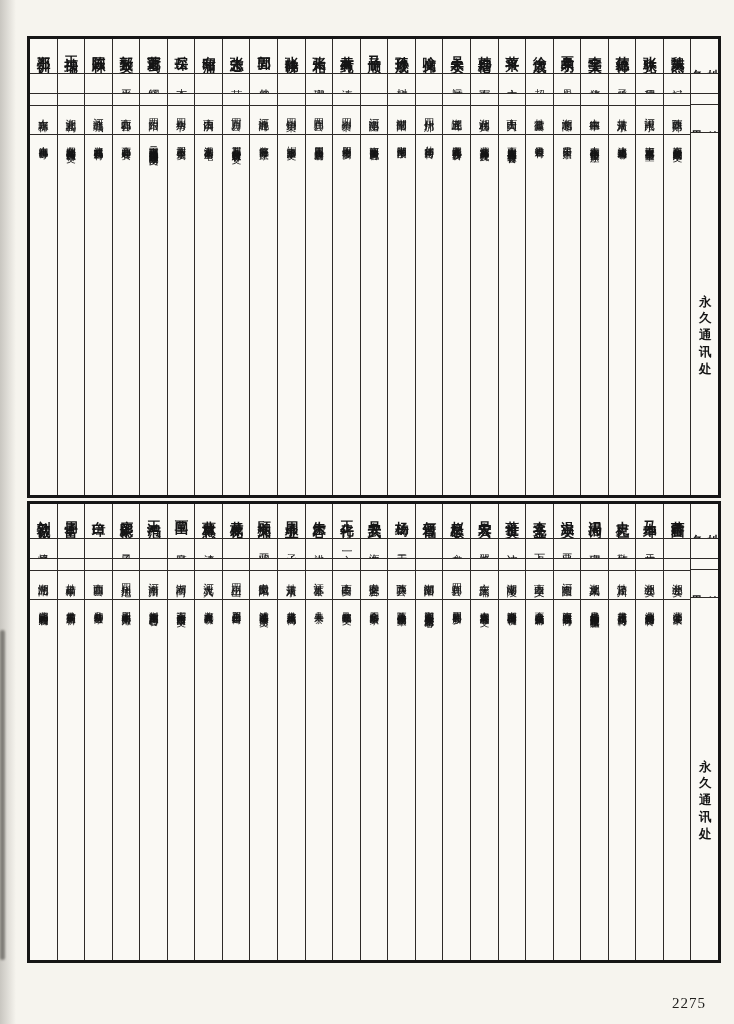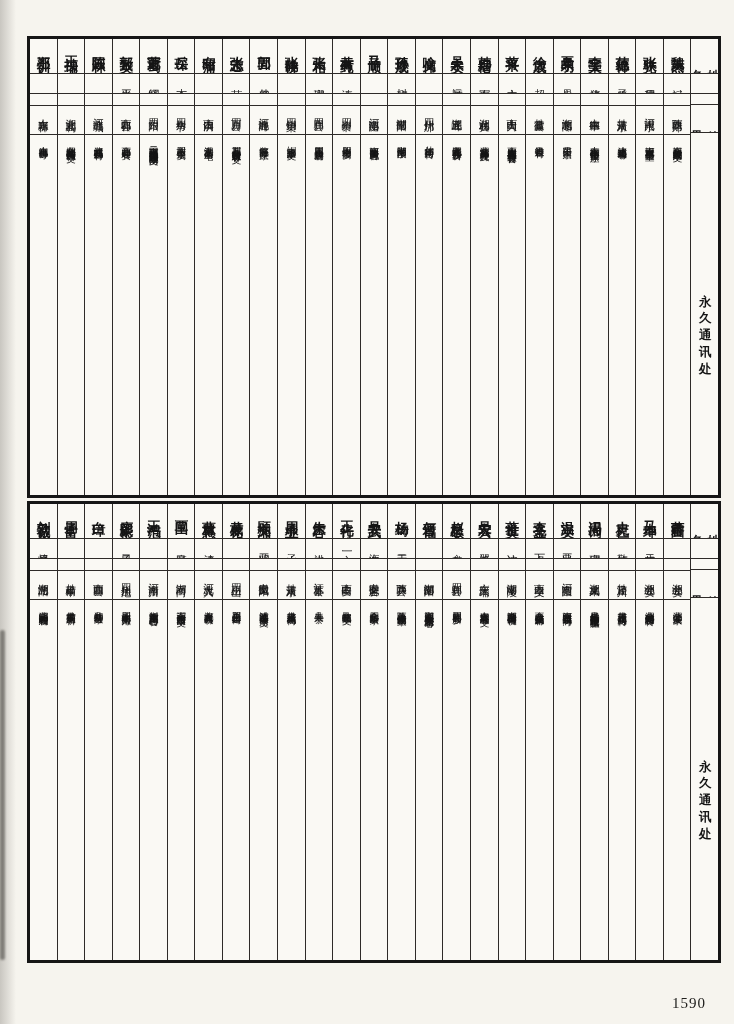--- a/index.html
+++ b/index.html
@@ -923,16 +923,16 @@
           </div>
           <div class="cell cell-native">
             <span class="vtext t-native">湖北沔阳</span>
           </div>
           <div class="cell cell-address">
             <span class="vtext t-address">湖北沔阳塘湾刘时和收</span>
           </div>
         </div>
       </div>
   </div>
-  <div class="page-number">1590</div>
+  <div class="page-number">2275</div>
   <div class="binding-shadow"></div>
   <div class="edge-smudge"></div>
 </div>
 
 </body></html>

